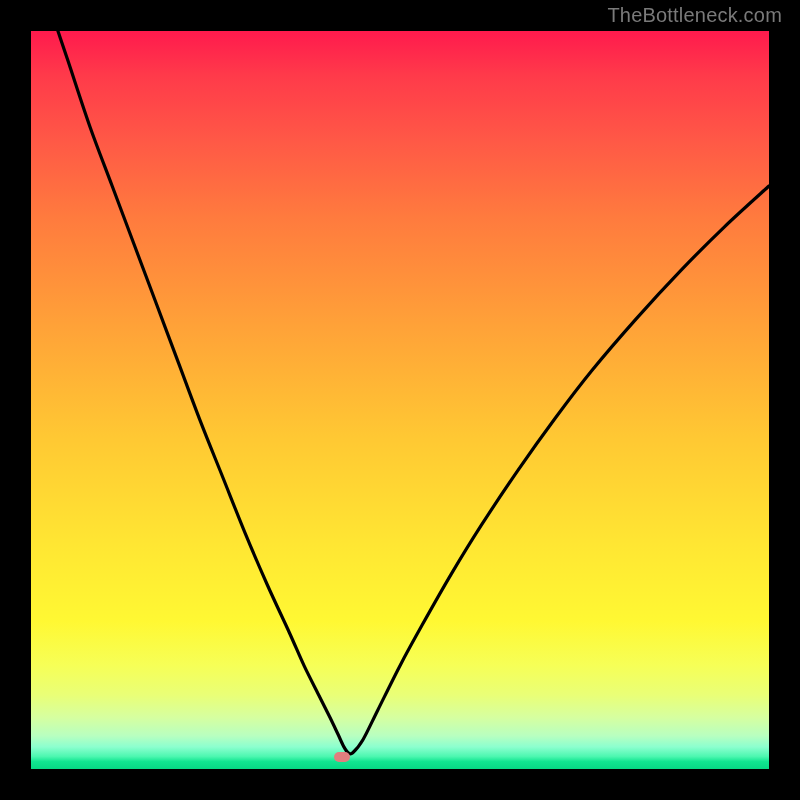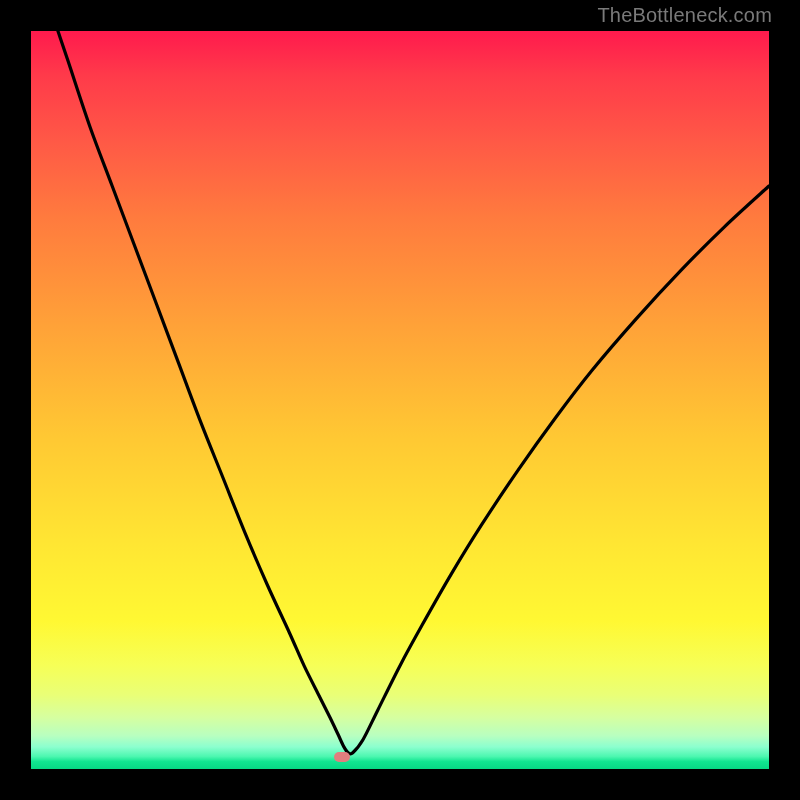--- a/index.html
+++ b/index.html
@@ -13,21 +13,21 @@
   }
   .wrap {
     position: relative;
     width: 800px;
     height: 800px;
     background: #000;
   }
   .watermark {
     position: absolute;
     top: 4px;
-    right: 28px;
+    right: 18px;
     color: #7a7a7a;
     font-size: 20px;
     font-weight: 500;
     letter-spacing: 0.2px;
     z-index: 20;
   }
   .plot-outer {
     position: absolute;
     left: 31px;
     top: 31px;

